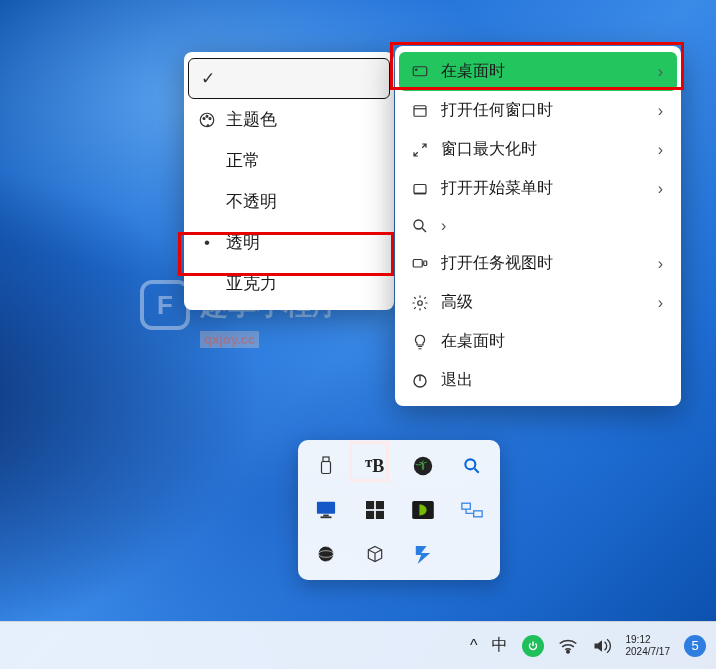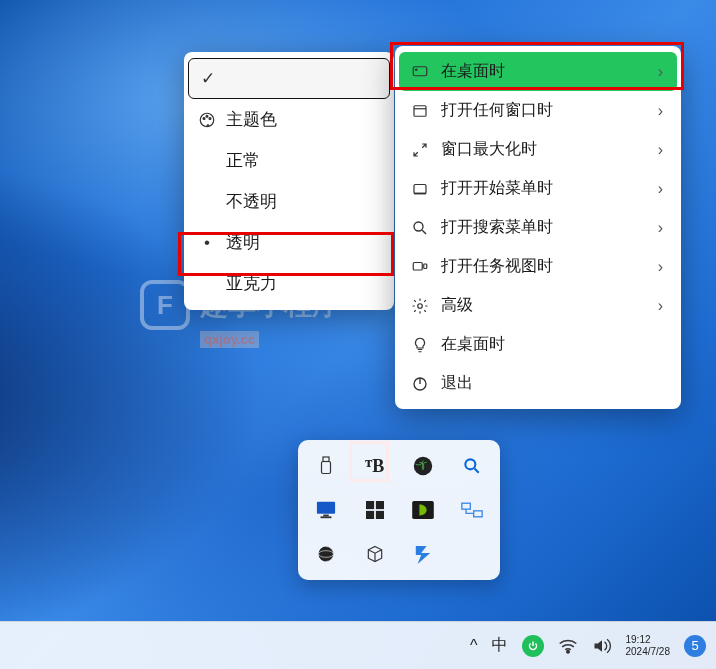--- a/index.html
+++ b/index.html
@@ -164,21 +164,20 @@
     <span class="lbl">打开开始菜单时</span>
     <span class="chev">›</span>
   </div>
   <div class="menu-item">
     <span class="ico">
         <svg width="18" height="18" viewBox="0 0 24 24" fill="none" stroke="#333" stroke-width="1.8">
           <circle cx="10" cy="10" r="6"></circle>
           <line x1="15" y1="15" x2="20" y2="20"></line>
         </svg>
       </span>
-    <span class="lbl">打开搜索菜单时</span>
     <span class="chev">›</span>
   </div>
   <div class="menu-item">
     <span class="ico">
         <svg width="18" height="18" viewBox="0 0 24 24" fill="none" stroke="#333" stroke-width="1.6">
           <rect x="3" y="6" width="12" height="10" rx="1.5"></rect>
           <rect x="17" y="8" width="4" height="6" rx="1"></rect>
         </svg>
       </span>
     <span class="lbl">打开任务视图时</span>
@@ -304,17 +303,17 @@
         </svg>
       </span>
     <span>
         <svg width="20" height="18" viewBox="0 0 24 20" fill="none" stroke="#333" stroke-width="1.6">
           <path d="M3 7v6h4l5 4V3L7 7H3z" fill="#333" stroke="none"></path>
           <path d="M15 5a6 6 0 010 10M18 2a10 10 0 010 16"></path>
         </svg>
       </span>
     <div class="clock">
       <div>19:12</div>
-      <div>2024/7/28</div>
+      <div>2024/7/17</div>
     </div>
     <span class="badge" style="background:#2f7de1;">5</span>
   </div>
 </div>
 
 </body></html>

